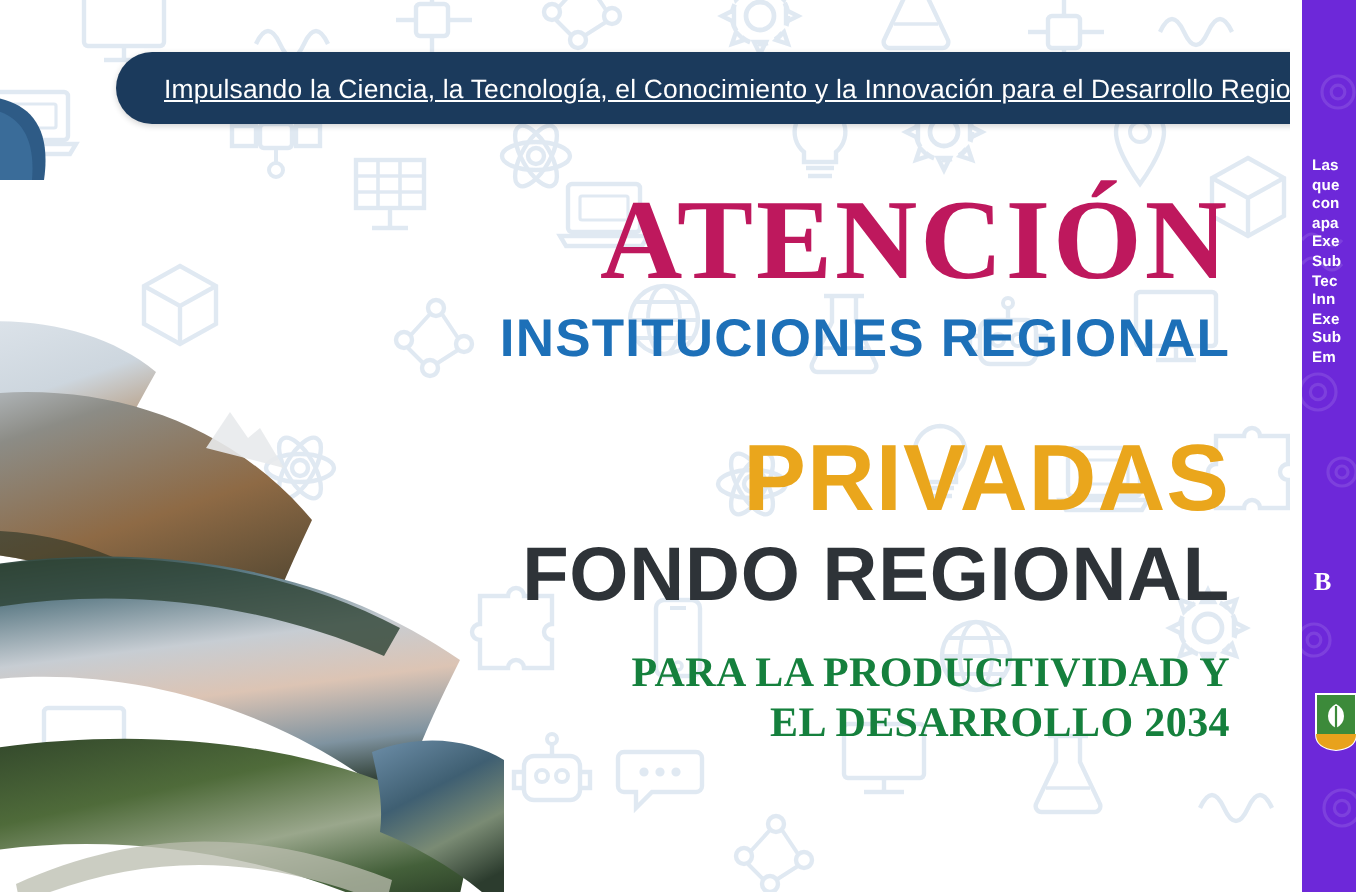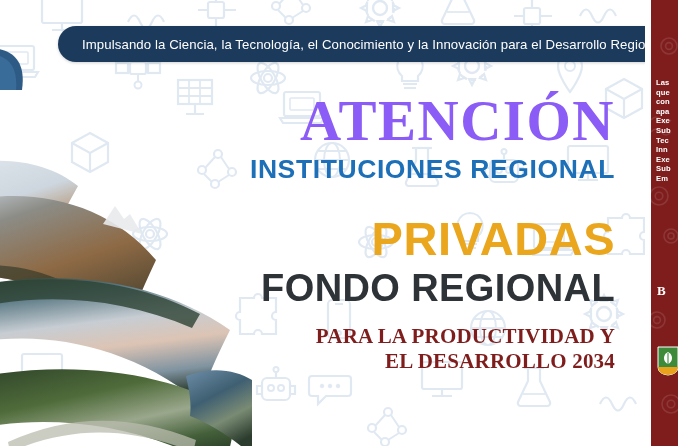--- a/index.html
+++ b/index.html
@@ -14,60 +14,60 @@
 
   
   .corner-shard{position:absolute;left:-8px;top:48px;width:46px;height:42px;z-index:3;}
 
   
   .ribbon{position:absolute;left:58px;top:26px;height:36px;right:-10px;
           background:#1b3a5c;border-radius:22px 0 0 22px;z-index:6;
           display:flex;align-items:center;padding-left:24px;box-sizing:border-box;
           box-shadow:0 1px 3px rgba(0,0,0,.18);}
   .ribbon-text{color:#ffffff;font-size:13.2px;font-weight:400;letter-spacing:.1px;
-               white-space:nowrap;font-family:"Liberation Sans", sans-serif;}
+               white-space:nowrap;font-family:"Liberation Sans", sans-serif;text-decoration:underline;}
 
   
   .collage{position:absolute;left:0;top:58px;width:252px;height:388px;z-index:2;}
   .collage svg{display:block;}
 
   
   .side-panel{position:absolute;left:651px;top:0;width:27px;height:446px;
-              background:#7f1d1d;z-index:7;overflow:hidden;}
+              background:#6d28d9;z-index:7;overflow:hidden;}
   .side-gearbg{position:absolute;inset:0;opacity:.22;}
   .side-text{position:absolute;left:5px;top:78px;width:60px;
              color:#ffffff;font-size:7.6px;line-height:9.6px;font-weight:700;
              letter-spacing:.1px;white-space:pre;
              font-family:"Liberation Sans", sans-serif;}
   .side-b{position:absolute;left:6px;top:283px;color:#ffffff;
           font-weight:700;font-size:13px;font-family:"Liberation Serif", serif;}
   .side-logo{position:absolute;left:6px;top:346px;width:22px;height:30px;}
 
   
   .side-sliver{position:absolute;left:645px;top:0;width:6px;height:446px;
                background:#ffffff;z-index:6;}
 
   
   .headlines{position:absolute;left:180px;top:92px;width:465px;z-index:5;
              text-align:right;padding-right:30px;box-sizing:border-box;}
 
   .h-atencion{font-family:"Liberation Serif", serif;font-weight:700;
-              font-size:57px;line-height:58px;color:#8b5cf6;letter-spacing:1.5px;
+              font-size:57px;line-height:58px;color:#be185d;letter-spacing:1.5px;
               margin:0;}
   .h-instituciones{font-family:"Liberation Sans", sans-serif;font-weight:700;
               font-size:26.5px;line-height:34px;color:#1d70b8;letter-spacing:.6px;
               margin:2px 0 0 0;}
   .h-concurso{font-family:"Liberation Sans", sans-serif;font-weight:700;
               font-size:47px;line-height:54px;color:#eaa61c;letter-spacing:.5px;
               margin:26px 0 0 0;}
   .h-fondo{font-family:"Liberation Sans", sans-serif;font-weight:700;
               font-size:38px;line-height:44px;color:#2e3338;letter-spacing:.4px;
               margin:0;}
   .h-sub{font-family:"Liberation Serif", serif;font-weight:700;
-              font-size:21px;line-height:25px;color:#7f1d1d;letter-spacing:.2px;
+              font-size:21px;line-height:25px;color:#15803d;letter-spacing:.2px;
               margin:14px 0 0 0;}
   .h-sub span{display:block;}
 </style>
 </head>
 <body>
 
 <div id="poster">
 
   <div class="bg-pattern">
     <svg viewBox="0 0 678 446" xmlns="http://www.w3.org/2000/svg">

